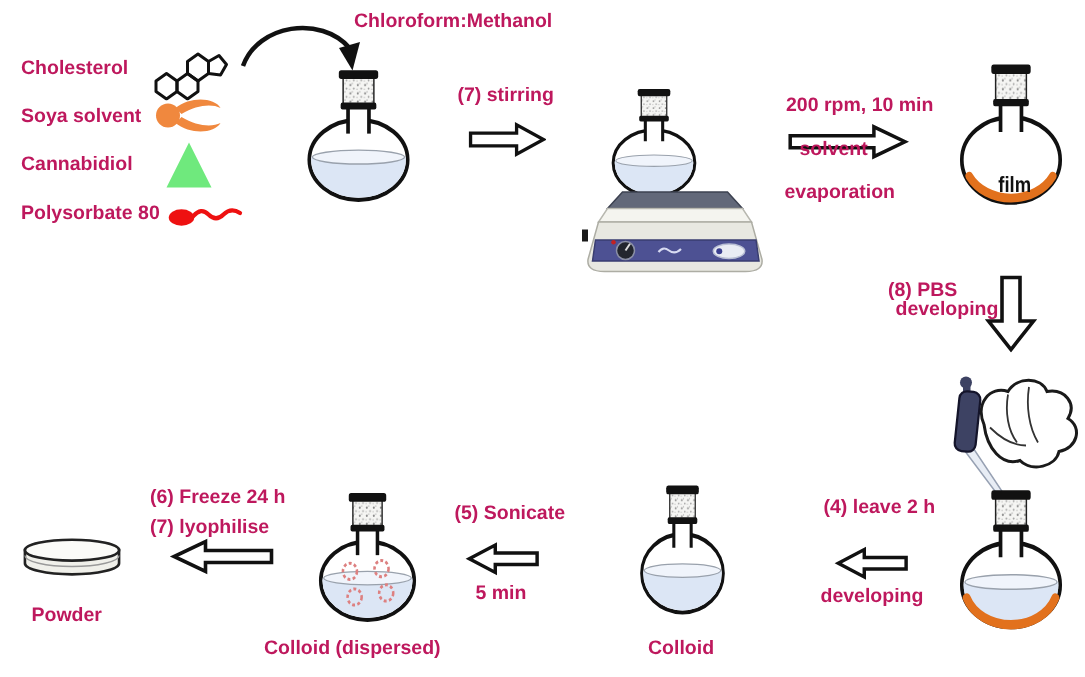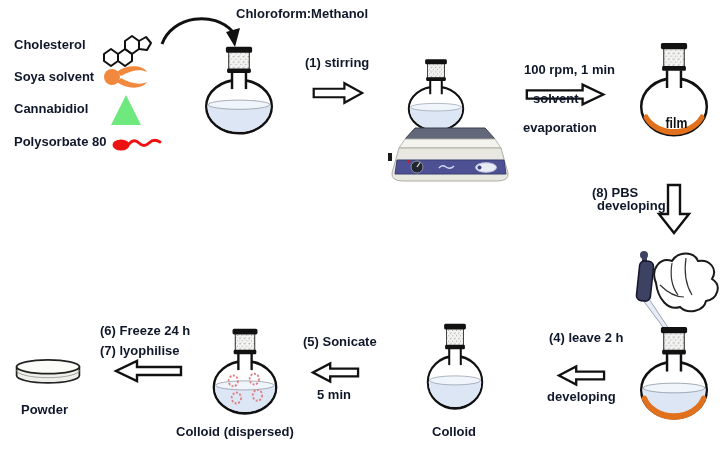--- a/index.html
+++ b/index.html
@@ -1,19 +1,19 @@
 <!DOCTYPE html>
 <html><head>
 <meta charset="utf-8">
 <style>
   html,body{margin:0;padding:0;background:#fff;}
   .canvas{position:relative;width:723px;height:451px;background:#fff;overflow:hidden;
           font-family:"Liberation Sans",sans-serif;}
   .abs{position:absolute;}
-  .t{position:absolute;font:bold 13px "Liberation Sans",sans-serif;color:#0f172a;white-space:nowrap;}
+  .t{position:absolute;font:bold 13px "Liberation Sans",sans-serif;color:#be185d;white-space:nowrap;}
 </style>
 </head>
 <body>
 
 <div class="canvas">
 
   <svg width="0" height="0" style="position:absolute" aria-hidden="true">
     <defs>
       <pattern id="speck" width="6" height="6" patternUnits="userSpaceOnUse">
         <rect width="6" height="6" fill="#f5f5f3"></rect>
@@ -79,21 +79,21 @@
     <polygon points="70,20 84,16 79,35" fill="#111"></polygon>
   </svg>
 
   <div class="t" style="left:236px;top:6px">Chloroform:Methanol</div>
 
   <svg class="abs" style="left:198px;top:44px;width:82px;height:92px" viewBox="0 0 100 100" preserveAspectRatio="none">
     <use href="#flaskBase"></use>
     <use href="#flaskLiquid" fill="#DCE6F5"></use>
   </svg>
 
-  <div class="t" style="left:305px;top:55px">(1) stirring</div>
+  <div class="t" style="left:305px;top:55px">(7) stirring</div>
   <svg class="abs" style="left:312px;top:80px;width:52px;height:26px" viewBox="0 0 61 30">
     <polygon points="2,10 38,10 38,3.5 59,15 38,26.5 38,20 2,20" fill="#fff" stroke="#111" stroke-width="2.6"></polygon>
   </svg>
 
   <svg class="abs" style="left:402px;top:57px;width:68px;height:76px" viewBox="0 0 100 100" preserveAspectRatio="none">
     <use href="#flaskBase"></use>
     <use href="#flaskLiquid" fill="#DCE6F5"></use>
   </svg>
 
   <svg class="abs" style="left:387px;top:127px;width:126px;height:62px" viewBox="0 0 126 62">
@@ -103,21 +103,21 @@
     <rect x="1" y="26" width="4" height="8" fill="#1a1a1a"></rect>
     <polygon points="10,33 117,33 119,47 8,47" fill="#4d5193" stroke="#393d70" stroke-width="1"></polygon>
     <circle cx="30" cy="40" r="6" fill="#23262e" stroke="#8a8fa5" stroke-width="1"></circle>
     <line x1="30" y1="40" x2="33" y2="35.5" stroke="#ddd" stroke-width="1.3"></line>
     <circle cx="22" cy="34.5" r="1.5" fill="#c22222"></circle>
     <path d="M52,41 q3,-4 7,-1 t8,-1" stroke="#d8dbf2" stroke-width="1.4" fill="none"></path>
     <ellipse cx="99" cy="40.5" rx="10.5" ry="4.8" fill="#e9ecf4" stroke="#b9bfd4" stroke-width="1"></ellipse>
     <circle cx="92.5" cy="40.5" r="2" fill="#3a3f8f"></circle>
   </svg>
 
-  <div class="t" style="left:524px;top:62px">100 rpm, 1 min</div>
+  <div class="t" style="left:524px;top:62px">200 rpm, 10 min</div>
   <svg class="abs" style="left:521px;top:81px;width:89px;height:27px" viewBox="0 0 90 30">
     <polygon points="2,10.5 64,10.5 64,4 87,15 64,26 64,19.5 2,19.5" fill="#fff" stroke="#111" stroke-width="2.6"></polygon>
   </svg>
   <div class="t" style="left:533px;top:91px">solvent</div>
   <div class="t" style="left:523px;top:120px">evaporation</div>
 
   <svg class="abs" style="left:633px;top:40px;width:82px;height:98px" viewBox="0 0 100 100" preserveAspectRatio="none">
     <use href="#flaskBase"></use>
     <path d="M16,79 A38,27 0 0 0 84,79" fill="none" stroke-width="6" stroke-linecap="round" stroke="#E2711D"></path>
     <text x="53" y="90" text-anchor="middle" font-family="Liberation Sans,sans-serif" font-size="15" font-weight="bold" fill="#111">film</text>

